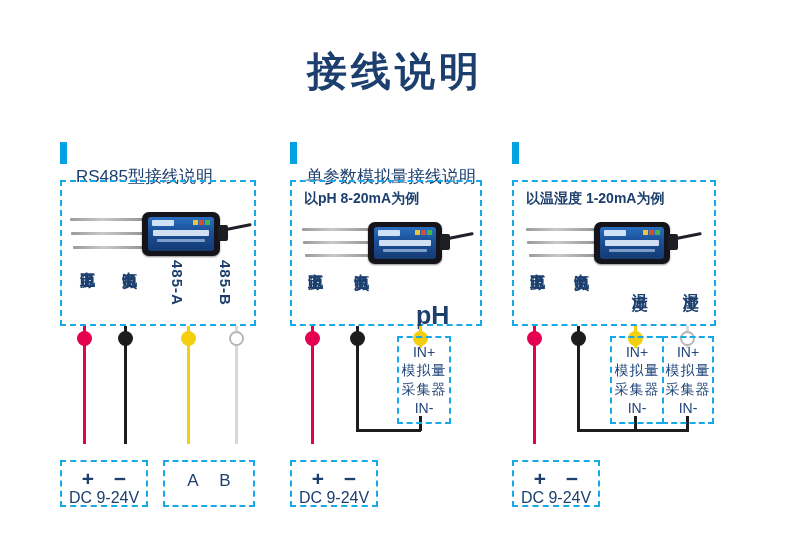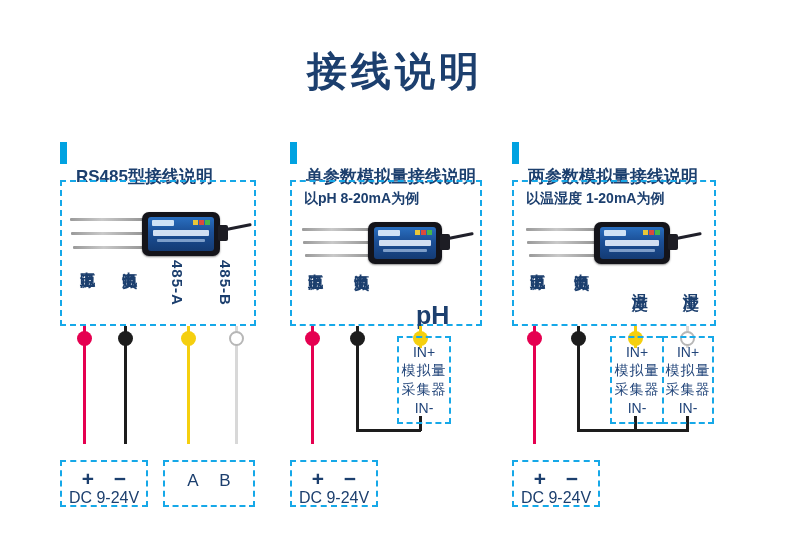--- a/index.html
+++ b/index.html
@@ -47,21 +47,21 @@
   }
   .accent-bar {
     width: 7px;
     height: 22px;
     background: #00a2e1;
     margin-right: 9px;
     flex: none;
   }
   .section-title {
     font-size: 17px;
-    font-weight: bold;
+    font-weight: normal;
     color: #1c3f6e;
     white-space: nowrap;
     letter-spacing: 0px;
     margin-top: 46px;
   }
 
   
   .sensor-panel {
     position: relative;
     border: 2px dashed #16a8e8;
@@ -400,21 +400,20 @@
       <span>−</span>
     </div>
     <div class="pwr-caption">DC 9-24V</div>
   </div>
 </div>
 
 <div class="column" id="col-3">
 
   <div class="section-head">
     <span class="accent-bar"></span>
-    <span class="section-title">两参数模拟量接线说明</span>
   </div>
 
   <div class="sensor-panel">
     <span class="panel-caption">以温湿度  1-20mA为例</span>
 
     <div class="device" style="width:178px;height:66px;">
       <div class="prongs">
         <div class="prong" style="left:0px; top:8px;  width:76px;"></div>
         <div class="prong" style="left:1px; top:21px; width:75px;"></div>
         <div class="prong" style="left:3px; top:34px; width:73px;"></div>

